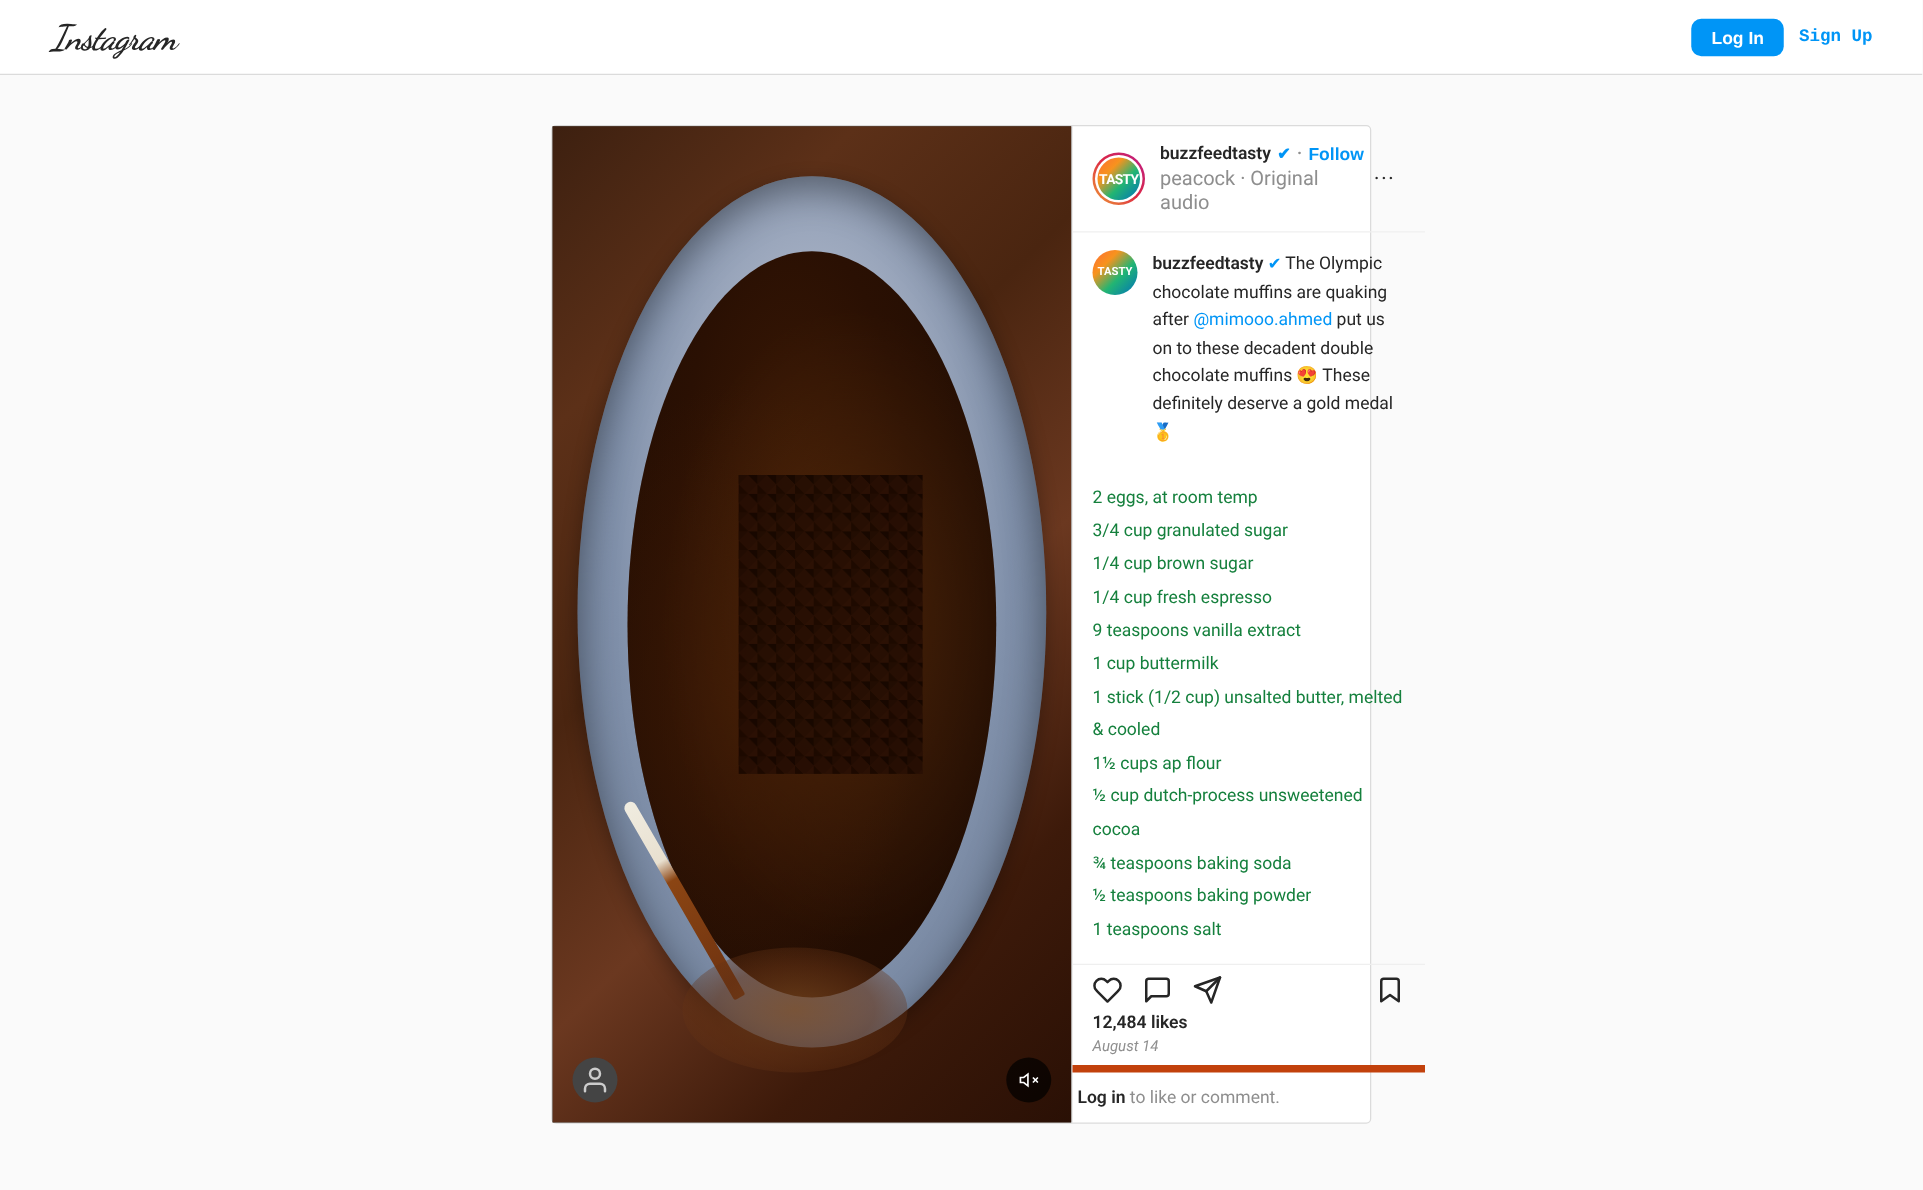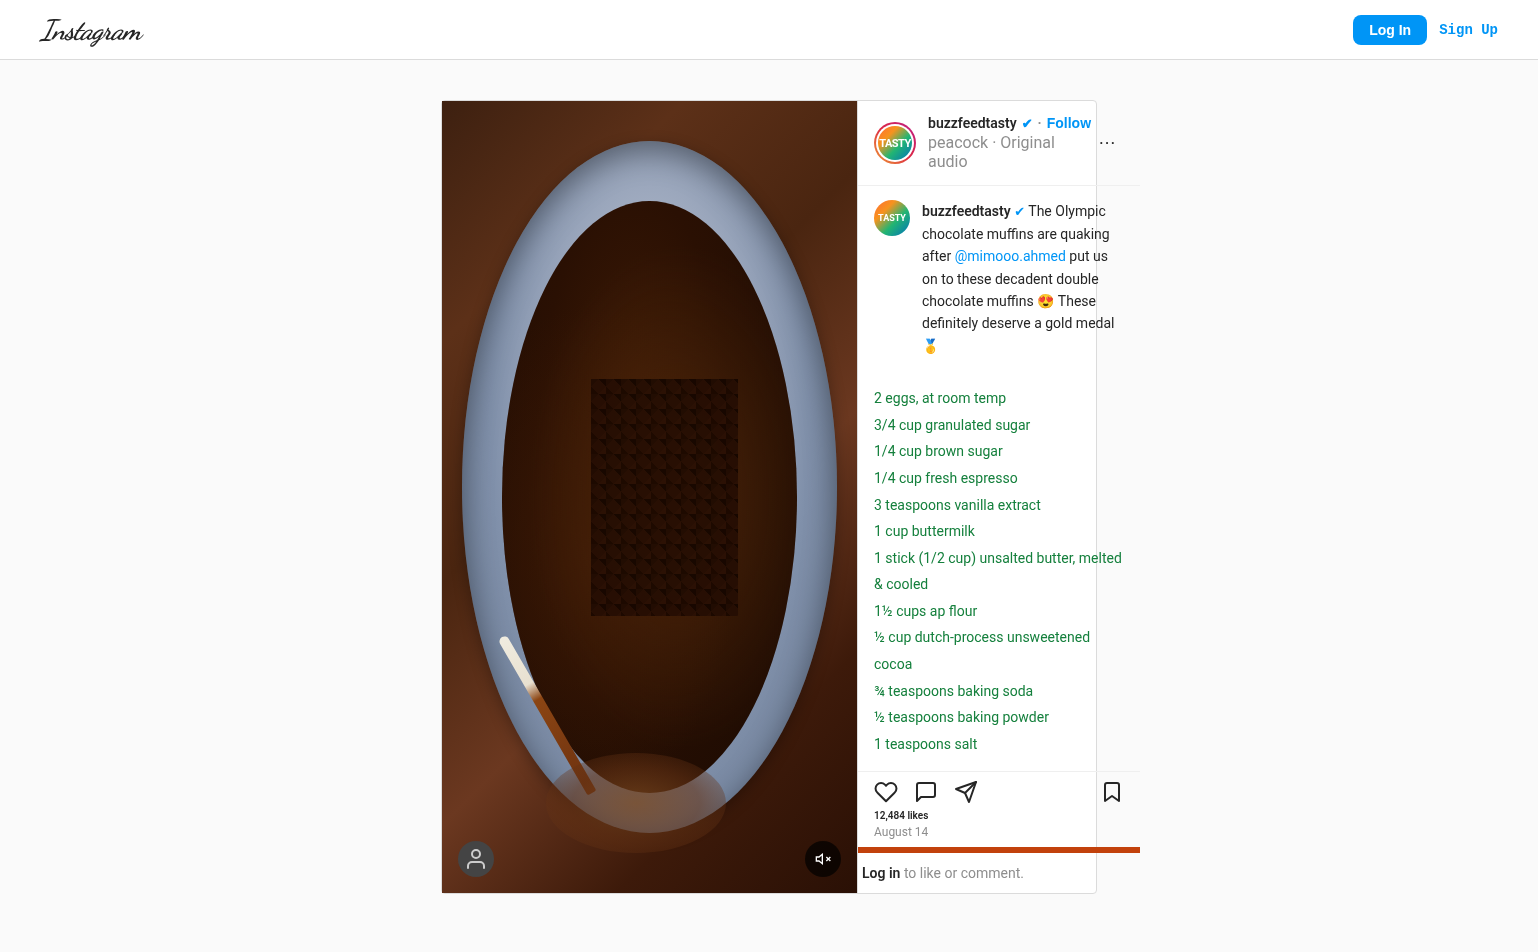--- a/index.html
+++ b/index.html
@@ -329,28 +329,29 @@
       cursor: pointer;
       font-size: 24px;
       color: #262626;
       display: flex;
       align-items: center;
     }
     .save-icon {
       margin-left: auto;
     }
     .likes-count {
-      font-size: 10px;
+      font-size: 14px;
       font-weight: 600;
       margin-top: 6px;
     }
     .post-date {
       font-size: 12px;
       color: #8e8e8e;
       margin-top: 4px;
+      font-style: italic;
     }
 
     
     .login-comment {
       padding: 12px 4px;
       border-top: 6px solid #c2410c;
       font-size: 14px;
       color: #8e8e8e;
     }
     .login-link {
@@ -444,21 +445,21 @@
             <span> The Olympic chocolate muffins are quaking after </span>
             <span class="mention" style="cursor:pointer;">@mimooo.ahmed</span>
             <span> put us on to these decadent double chocolate muffins 😍 These definitely deserve a gold medal 🥇</span>
           </div>
         </div>
         <div class="recipe-list" id="recipe-list">
             <div>2 eggs, at room temp</div>
             <div>3/4 cup granulated sugar</div>
             <div>1/4 cup brown sugar</div>
             <div>1/4 cup fresh espresso</div>
-            <div>3 teaspoons vanilla extract</div>
+            <div>9 teaspoons vanilla extract</div>
             <div>1 cup buttermilk</div>
             <div>1 stick (1/2 cup) unsalted butter, melted &amp; cooled</div>
             <div>1½ cups ap flour</div>
             <div>½ cup dutch-process unsweetened cocoa</div>
             <div>¾ teaspoons baking soda</div>
             <div>½ teaspoons baking powder</div>
             <div>1 teaspoons salt</div>
           </div>
       </div>
 

